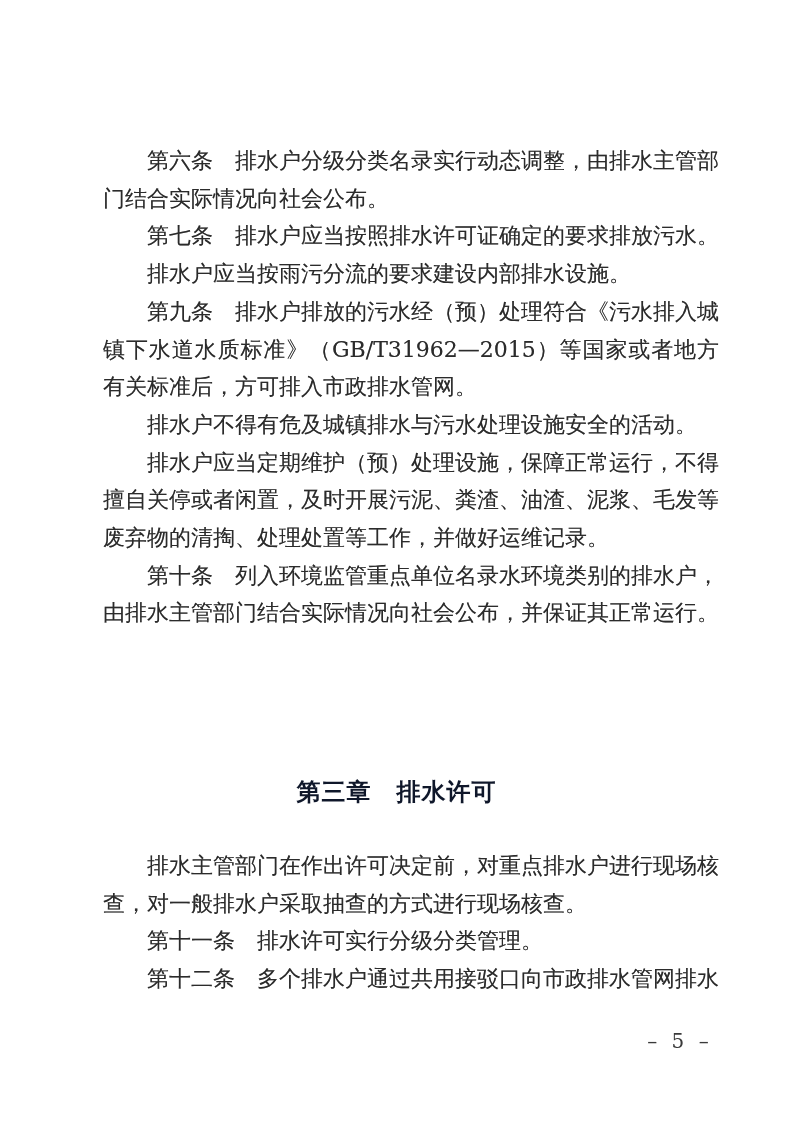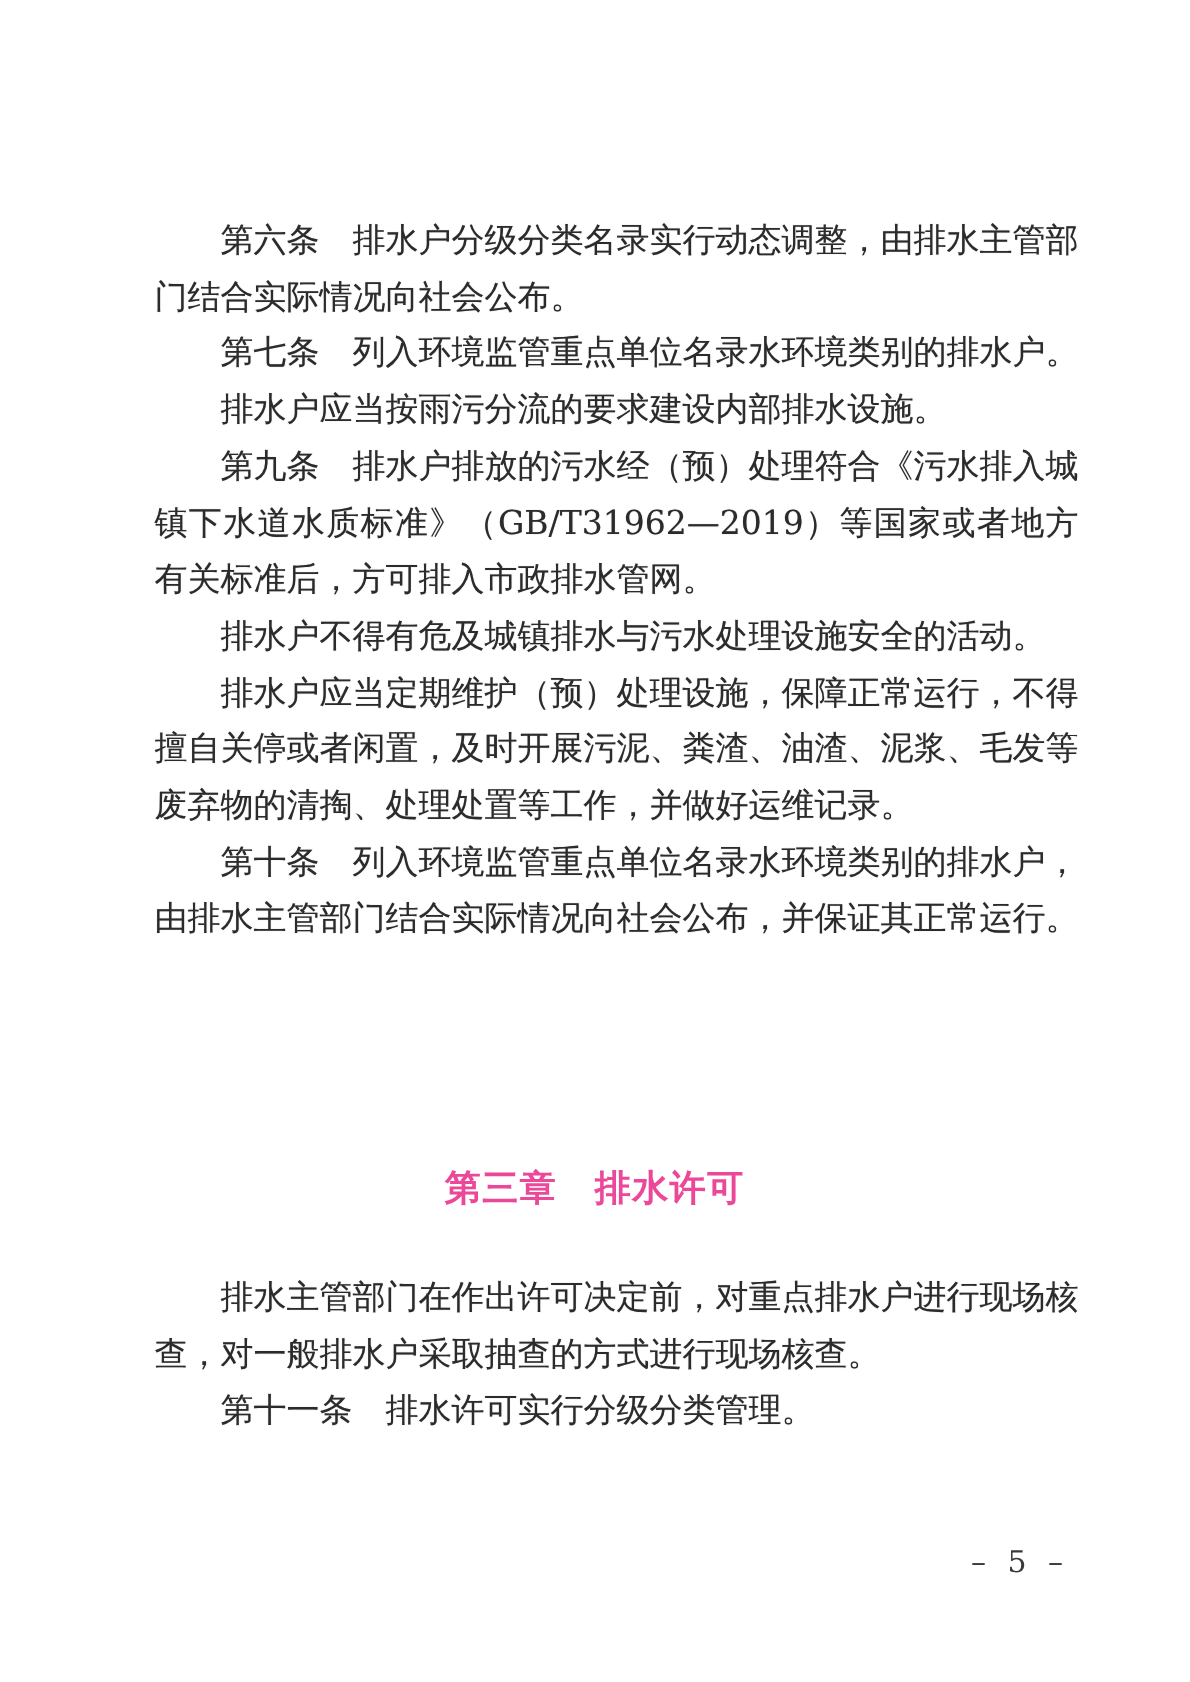--- a/index.html
+++ b/index.html
@@ -33,21 +33,21 @@
   }
   .section-a { top: 142px; }
   .section-b { top: 847px; }
   .chapter-heading {
     position: absolute;
     top: 772px;
     left: 0;
     width: 100%;
     margin: 0;
     text-align: center;
-    color: #ec4899;
+    color: #0f172a;
     font-family: "DejaVu Sans", sans-serif;
     font-weight: 700;
     font-size: 24px;
     line-height: 40px;
     letter-spacing: 1px;
   }
   .page-number {
     position: absolute;
     top: 1028px;
     left: 620px;
@@ -60,30 +60,31 @@
     font-family: "DejaVu Serif", serif;
   }
 </style>
 </head>
 <body>
 
 <div class="page">
 
   <div class="text-block section-a">
     <p>第六条　排水户分级分类名录实行动态调整，由排水主管部门结合实际情况向社会公布。</p>
-    <p>第七条　列入环境监管重点单位名录水环境类别的排水户。</p>
+    <p>第七条　排水户应当按照排水许可证确定的要求排放污水。</p>
     <p>排水户应当按雨污分流的要求建设内部排水设施。</p>
-    <p>第九条　排水户排放的污水经（预）处理符合《污水排入城镇下水道水质标准》（GB/T31962—2019）等国家或者地方有关标准后，方可排入市政排水管网。</p>
+    <p>第九条　排水户排放的污水经（预）处理符合《污水排入城镇下水道水质标准》（GB/T31962—2015）等国家或者地方有关标准后，方可排入市政排水管网。</p>
     <p>排水户不得有危及城镇排水与污水处理设施安全的活动。</p>
     <p>排水户应当定期维护（预）处理设施，保障正常运行，不得擅自关停或者闲置，及时开展污泥、粪渣、油渣、泥浆、毛发等废弃物的清掏、处理处置等工作，并做好运维记录。</p>
     <p>第十条　列入环境监管重点单位名录水环境类别的排水户，由排水主管部门结合实际情况向社会公布，并保证其正常运行。</p>
   </div>
 
   <h2 class="chapter-heading">第三章　排水许可</h2>
 
   <div class="text-block section-b">
     <p>排水主管部门在作出许可决定前，对重点排水户进行现场核查，对一般排水户采取抽查的方式进行现场核查。</p>
     <p>第十一条　排水许可实行分级分类管理。</p>
+    <p>第十二条　多个排水户通过共用接驳口向市政排水管网排水</p>
   </div>
 
   <div class="page-number">– 5 –</div>
 
 </div>
 
 </body></html>

